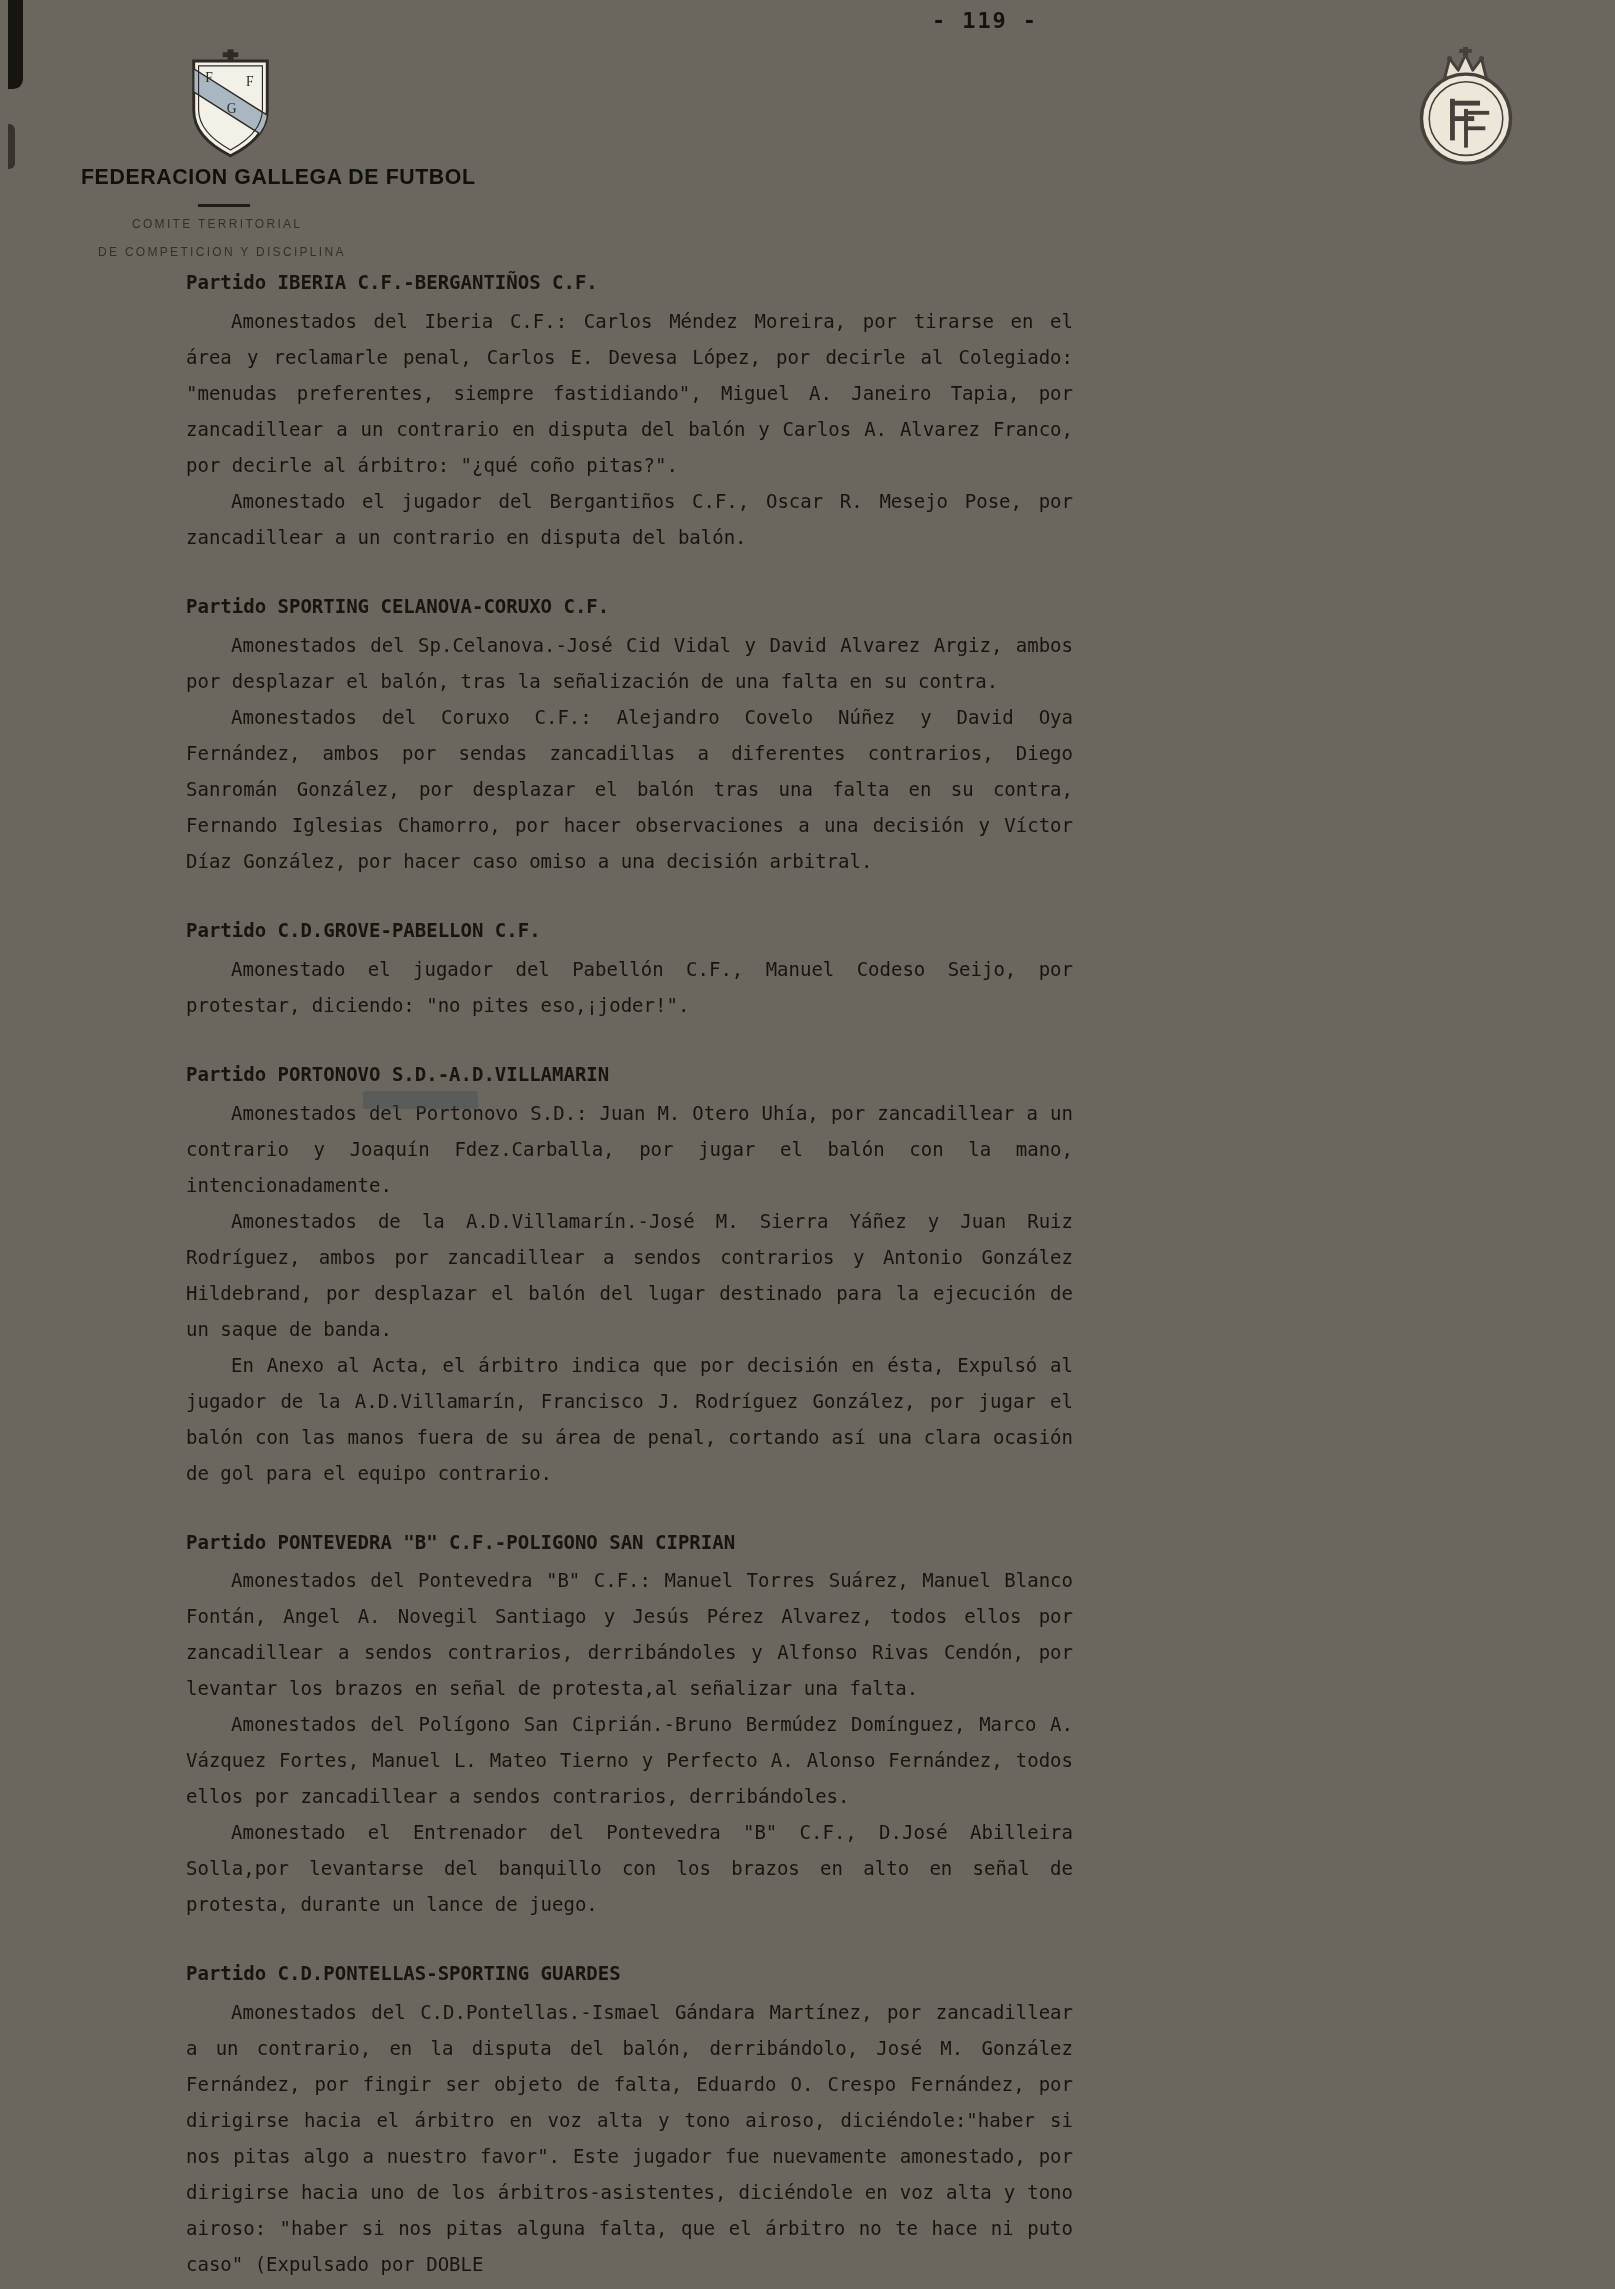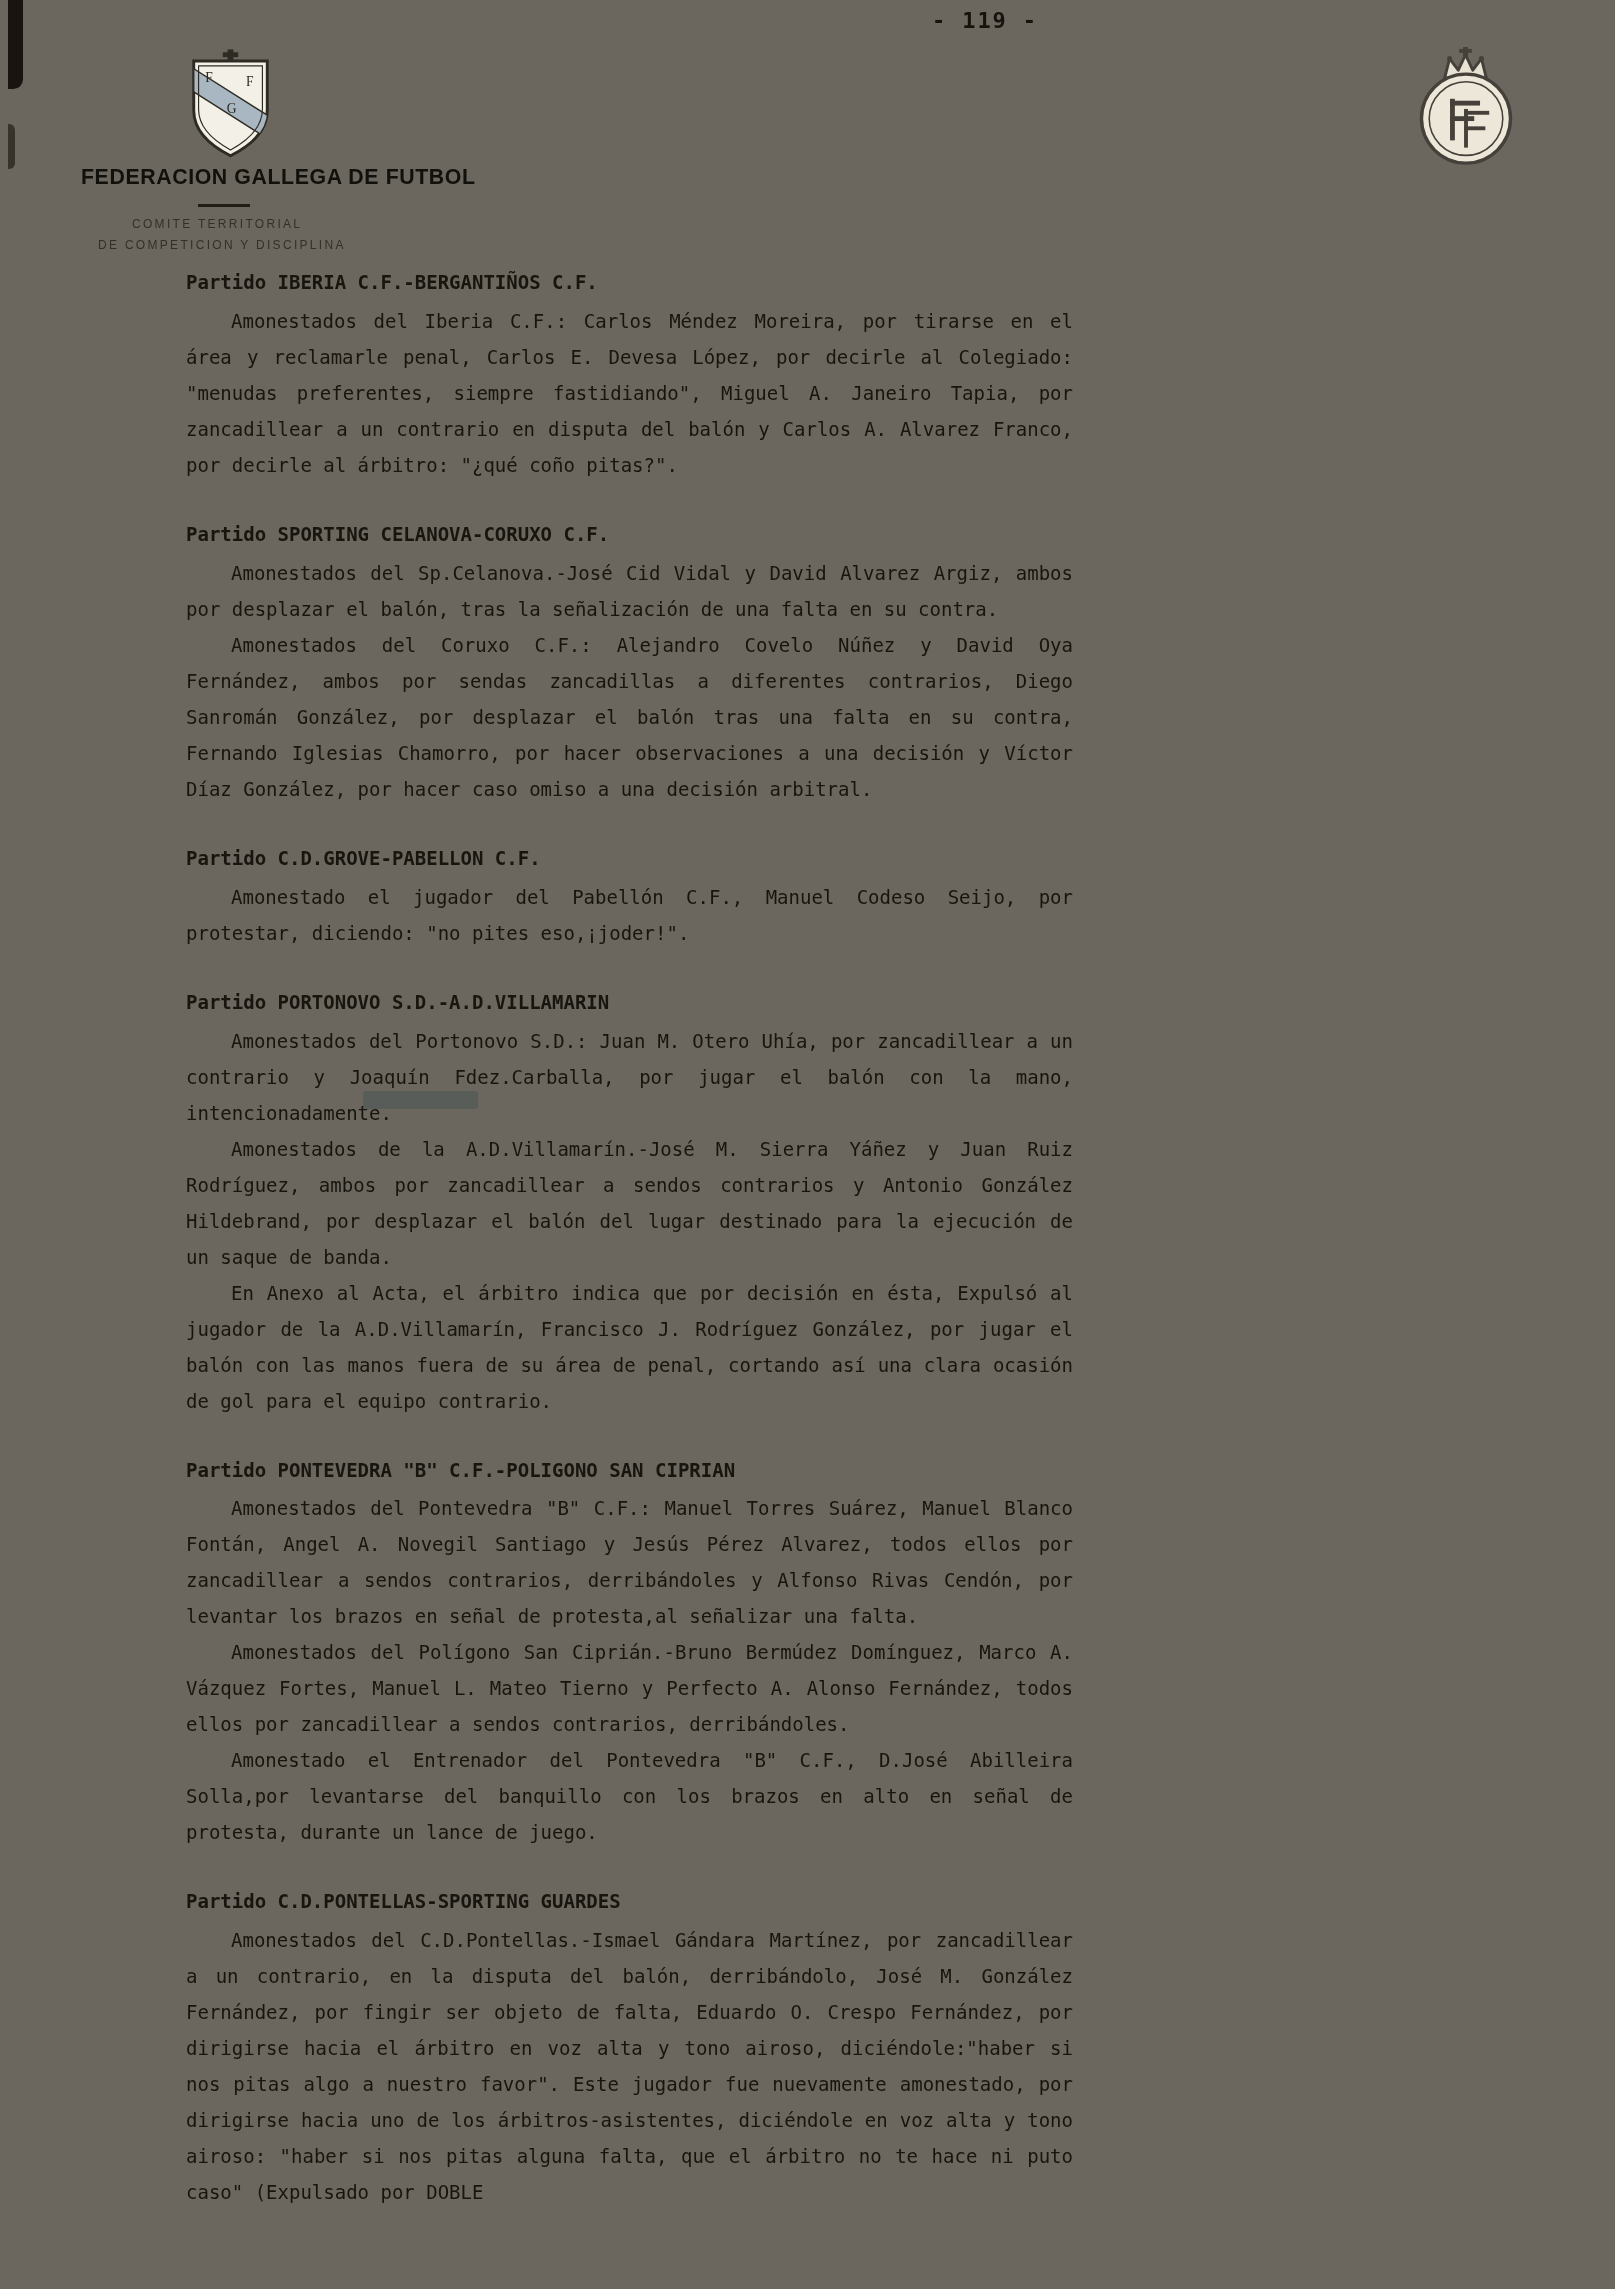--- a/index.html
+++ b/index.html
@@ -37,21 +37,21 @@
   .lh-rule {
     position: absolute; left: 190px; top: 204px; width: 52px; height: 2.9px;
     background: #201d16;
   }
   .committee-1 {
     position: absolute; left: 124px; top: 217px;
     font: 400 12px "Liberation Sans", sans-serif;
     letter-spacing: 2.3px; color: #343028; white-space: nowrap;
   }
   .committee-2 {
-    position: absolute; left: 90px; top: 238px;
+    position: absolute; left: 90px; top: 245px;
     font: 400 12px "Liberation Sans", sans-serif;
     letter-spacing: 2.3px; color: #343028; white-space: nowrap;
   }
   .doc-body {
     position: absolute; left: 178px; top: 264px; width: 887px;
     font: 400 19px/36px "DejaVu Sans Mono", monospace;
     color: #18150f;
   }
   .sec-heading {
     font-weight: 700;
@@ -121,20 +121,21 @@
   </svg>
 
   <div class="org-name">FEDERACION GALLEGA DE FUTBOL</div>
   <div class="lh-rule"></div>
   <div class="committee-1">COMITE TERRITORIAL</div>
   <div class="committee-2">DE COMPETICION Y DISCIPLINA</div>
 
   <div class="doc-body" id="doc-body">
       <div class="sec-heading">Partido IBERIA C.F.-BERGANTIÑOS C.F.</div>
       <p class="para">Amonestados del Iberia C.F.: Carlos Méndez Moreira, por tirarse en el área y reclamarle penal, Carlos E. Devesa López, por decirle al Colegiado: "menudas preferentes, siempre fastidiando", Miguel A. Janeiro Tapia, por zancadillear a un contrario en disputa del balón y Carlos A. Alvarez Franco, por decirle al árbitro: "¿qué coño pitas?".</p>
+      <p class="para">Amonestado el jugador del Bergantiños C.F., Oscar R. Mesejo Pose, por zancadillear a un contrario en disputa del balón.</p>
       <div class="sec-heading">Partido SPORTING CELANOVA-CORUXO C.F.</div>
       <p class="para">Amonestados del Sp.Celanova.-José Cid Vidal y David Alvarez Argiz, ambos por desplazar el balón, tras la señalización de una falta en su contra.</p>
       <p class="para">Amonestados del Coruxo C.F.: Alejandro Covelo Núñez y David Oya Fernández, ambos por sendas zancadillas a diferentes contrarios, Diego Sanromán González, por desplazar el balón tras una falta en su contra, Fernando Iglesias Chamorro, por hacer observaciones a una decisión y Víctor Díaz González, por hacer caso omiso a una decisión arbitral.</p>
       <div class="sec-heading">Partido C.D.GROVE-PABELLON C.F.</div>
       <p class="para">Amonestado el jugador del Pabellón C.F., Manuel Codeso Seijo, por protestar, diciendo: "no pites eso,¡joder!".</p>
       <div class="sec-heading">Partido PORTONOVO S.D.-A.D.VILLAMARIN</div>
       <p class="para">Amonestados del Portonovo S.D.: Juan M. Otero Uhía, por zancadillear a un contrario y Joaquín Fdez.Carballa, por jugar el balón con la mano, intencionadamente.</p>
       <p class="para">Amonestados de la A.D.Villamarín.-José M. Sierra Yáñez y Juan Ruiz Rodríguez, ambos por zancadillear a sendos contrarios y Antonio González Hildebrand, por desplazar el balón del lugar destinado para la ejecución de un saque de banda.</p>
       <p class="para">En Anexo al Acta, el árbitro indica que por decisión en ésta, Expulsó al jugador de la A.D.Villamarín, Francisco J. Rodríguez González, por jugar el balón con las manos fuera de su área de penal, cortando así una clara ocasión de gol para el equipo contrario.</p>
       <div class="sec-heading">Partido PONTEVEDRA "B" C.F.-POLIGONO SAN CIPRIAN</div>

